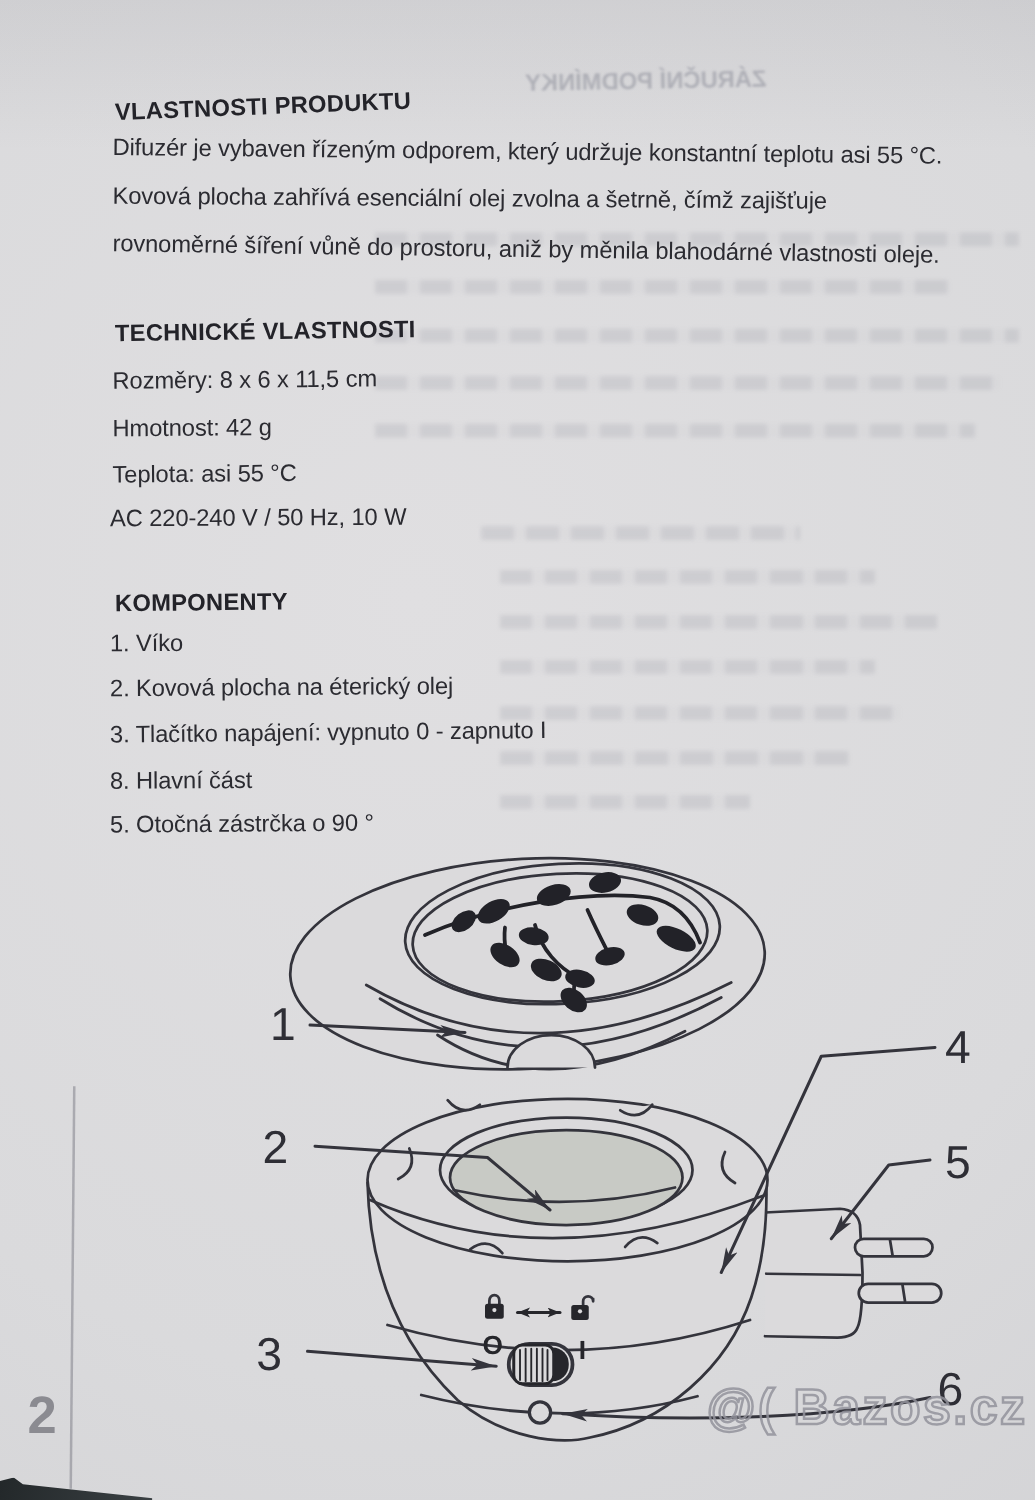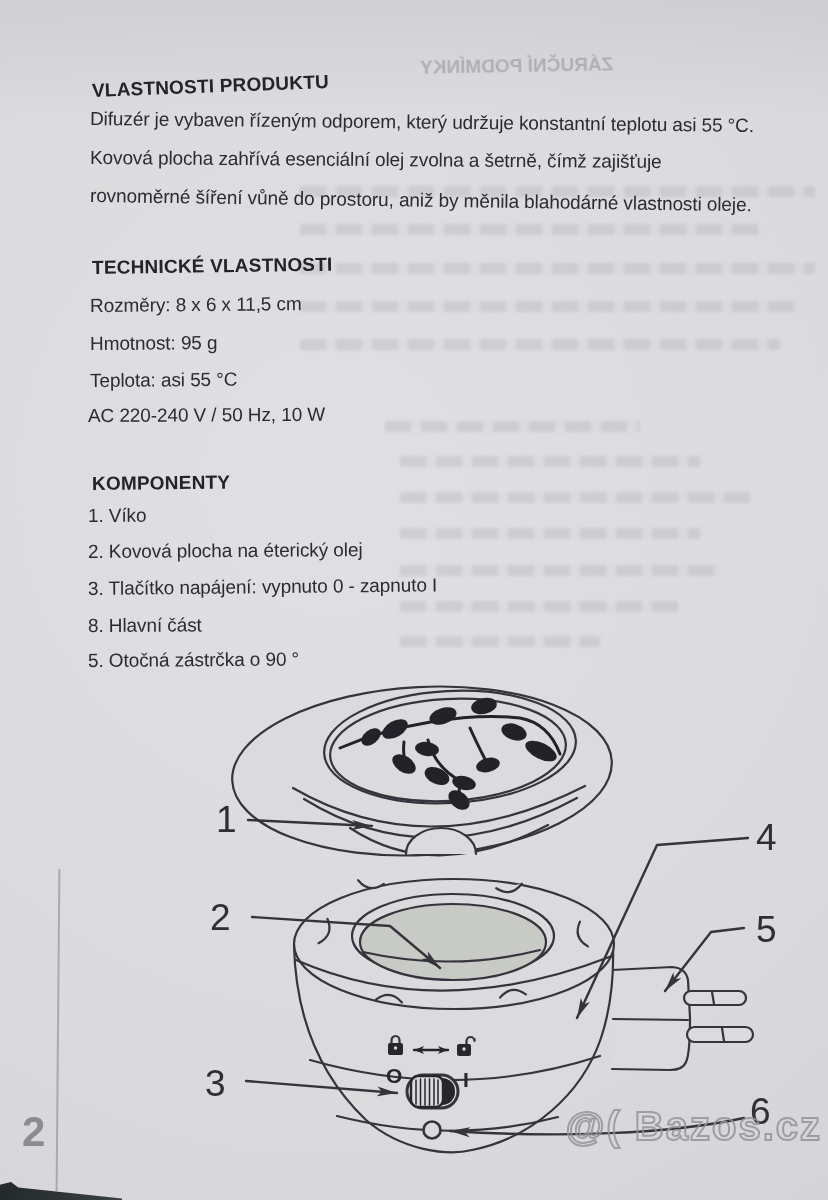--- a/index.html
+++ b/index.html
@@ -44,21 +44,21 @@
   <div class="smudge" style="left:400px;top:601px;width:280px;"></div>
   <div class="smudge" style="left:400px;top:636px;width:200px;"></div>
 
   <div class="tline thead" style="left:92px;top:80px;transform:rotate(-2.2deg);">VLASTNOSTI PRODUKTU</div>
   <div class="tline" style="left:90px;top:108px;transform:rotate(0.6deg);">Difuzér je vybaven řízeným odporem, který udržuje konstantní teplotu asi 55 °C.</div>
   <div class="tline" style="left:90px;top:147px;transform:rotate(0.4deg);">Kovová plocha zahřívá esenciální olej zvolna a šetrně, čímž zajišťuje</div>
   <div class="tline" style="left:90px;top:185px;transform:rotate(0.8deg);">rovnoměrné šíření vůně do prostoru, aniž by měnila blahodárné vlastnosti oleje.</div>
 
   <div class="tline thead" style="left:92px;top:257px;transform:rotate(-0.8deg);">TECHNICKÉ VLASTNOSTI</div>
   <div class="tline" style="left:90px;top:295px;transform:rotate(-0.5deg);">Rozměry: 8 x 6 x 11,5 cm</div>
-  <div class="tline" style="left:90px;top:333px;transform:rotate(-0.4deg);">Hmotnost: 95 g</div>
+  <div class="tline" style="left:90px;top:333px;transform:rotate(-0.4deg);">Hmotnost: 42 g</div>
   <div class="tline" style="left:90px;top:370px;transform:rotate(-0.5deg);">Teplota: asi 55 °C</div>
   <div class="tline" style="left:88px;top:405px;transform:rotate(-0.3deg);">AC 220-240 V / 50 Hz, 10 W</div>
 
   <div class="tline thead" style="left:92px;top:473px;transform:rotate(-0.6deg);">KOMPONENTY</div>
   <div class="tline" style="left:88px;top:505px;transform:rotate(-0.3deg);text-align:center;">1. Víko</div>
   <div class="tline" style="left:88px;top:541px;transform:rotate(-0.4deg);">2. Kovová plocha na éterický olej</div>
   <div class="tline" style="left:88px;top:578px;transform:rotate(-0.6deg);">3. Tlačítko napájení: vypnuto 0 - zapnuto I</div>
   <div class="tline" style="left:88px;top:615px;transform:rotate(-0.3deg);">8. Hlavní část</div>
   <div class="tline" style="left:88px;top:650px;transform:rotate(-0.4deg);">5. Otočná zástrčka o 90 °</div>
 

